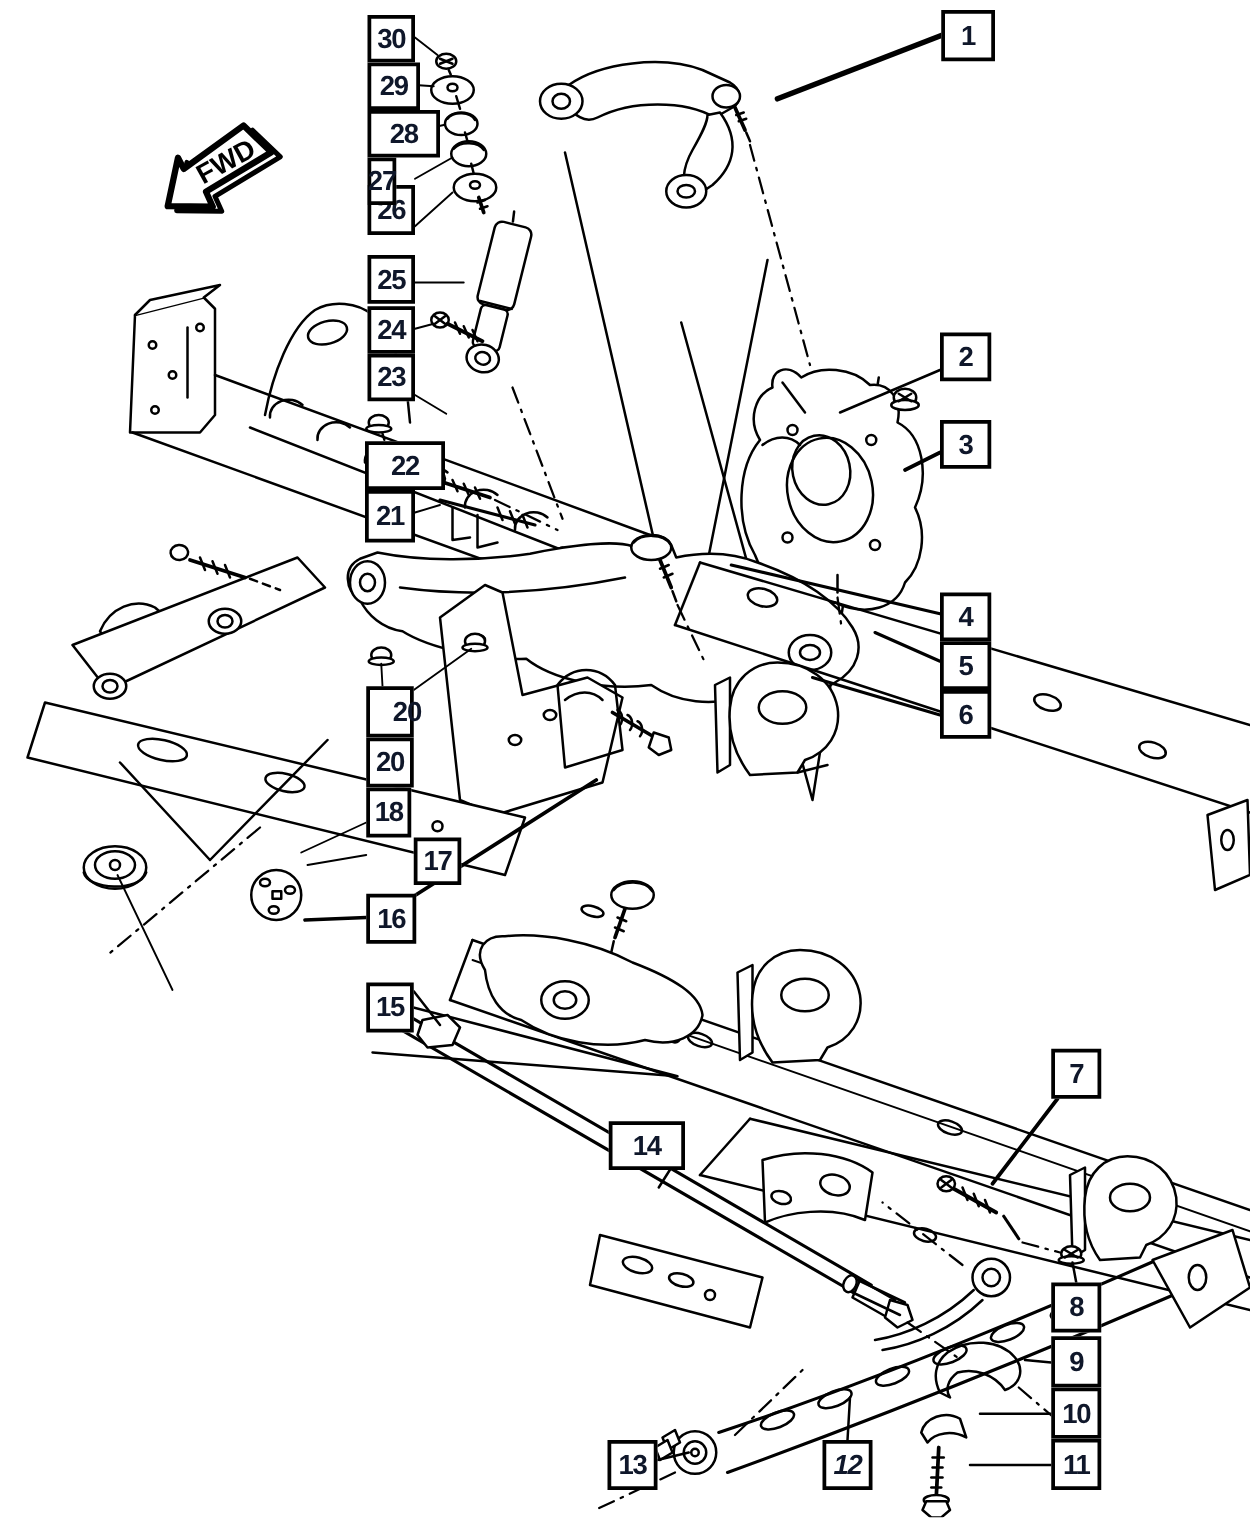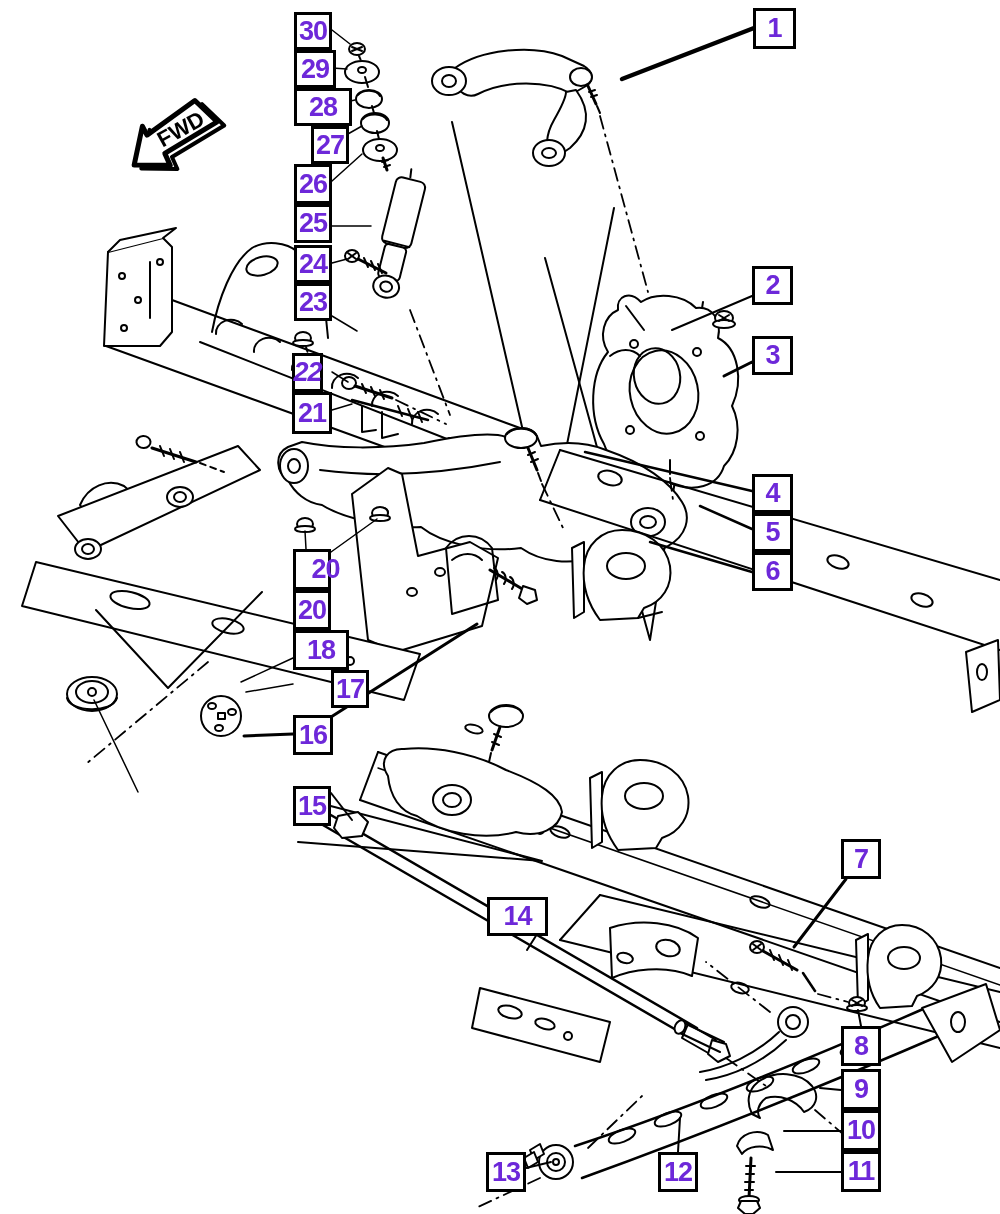--- a/index.html
+++ b/index.html
@@ -2,21 +2,21 @@
 <html><head>
 <meta charset="utf-8">
 <style>
   html,body{margin:0;padding:0;background:#fff;}
   .stage{position:relative;width:1000px;height:1214px;background:#ffffff;overflow:hidden;
          font-family:"Liberation Sans",sans-serif;}
   .stage svg{position:absolute;left:0;top:0;}
   #callouts{position:absolute;left:0;top:0;width:100%;height:100%;}
   .callout{position:absolute;box-sizing:border-box;border:3px solid #000;background:#fff;
            display:flex;align-items:center;justify-content:center;
-           font-weight:bold;font-size:27px;letter-spacing:-1px;color:#6d28d9;
+           font-weight:bold;font-size:22px;letter-spacing:-1px;color:#0f172a;
            font-family:"Liberation Sans",sans-serif;line-height:1;}
 </style>
 </head>
 <body>
 
 <div class="stage">
 
 <svg width="1000" height="1214" viewBox="0 0 1000 1214" stroke="#000" fill="none" stroke-width="2" stroke-linecap="round" stroke-linejoin="round">
 
   <g transform="translate(121,152) rotate(-33)">
@@ -401,34 +401,34 @@
       <div class="callout" style="left: 752px; top: 266px; width: 41px; height: 39px;">2</div>
       <div class="callout" style="left: 752px; top: 336px; width: 41px; height: 39px;">3</div>
       <div class="callout" style="left: 752px; top: 474px; width: 41px; height: 39px;">4</div>
       <div class="callout" style="left: 752px; top: 513px; width: 41px; height: 39px;">5</div>
       <div class="callout" style="left: 752px; top: 552px; width: 41px; height: 39px;">6</div>
       <div class="callout" style="left: 841px; top: 839px; width: 40px; height: 40px;">7</div>
       <div class="callout" style="left: 841px; top: 1026px; width: 40px; height: 40px;">8</div>
       <div class="callout" style="left: 841px; top: 1069px; width: 40px; height: 41px;">9</div>
       <div class="callout" style="left: 841px; top: 1110px; width: 40px; height: 41px;">10</div>
       <div class="callout" style="left: 841px; top: 1151px; width: 40px; height: 41px;">11</div>
-      <div class="callout" style="left: 658px; top: 1152px; width: 40px; height: 40px;">12</div>
+      <div class="callout" style="left: 658px; top: 1152px; width: 40px; height: 40px; font-style: italic;">12</div>
       <div class="callout" style="left: 486px; top: 1152px; width: 40px; height: 40px;">13</div>
       <div class="callout" style="left: 487px; top: 897px; width: 61px; height: 39px;">14</div>
       <div class="callout" style="left: 293px; top: 786px; width: 38px; height: 40px;">15</div>
       <div class="callout" style="left: 293px; top: 715px; width: 40px; height: 40px;">16</div>
       <div class="callout" style="left: 293px; top: 670px; width: 38px; height: 38px; margin-left: 38px;">17</div>
-      <div class="callout" style="left: 293px; top: 630px; width: 56px; height: 40px;">18</div>
+      <div class="callout" style="left: 293px; top: 630px; width: 36px; height: 40px;">18</div>
       <div class="callout" style="left: 293px; top: 590px; width: 38px; height: 40px;">20</div>
       <div class="callout" style="left: 293px; top: 549px; width: 38px; height: 41px; padding-left: 27px;">20</div>
       <div class="callout" style="left: 292px; top: 392px; width: 40px; height: 42px;">21</div>
-      <div class="callout" style="left: 292px; top: 353px; width: 31px; height: 39px; font-style: italic;">22</div>
+      <div class="callout" style="left: 292px; top: 353px; width: 64px; height: 39px;">22</div>
       <div class="callout" style="left: 294px; top: 283px; width: 38px; height: 38px;">23</div>
       <div class="callout" style="left: 294px; top: 245px; width: 38px; height: 38px;">24</div>
       <div class="callout" style="left: 294px; top: 204px; width: 38px; height: 39px;">25</div>
-      <div class="callout" style="left: 294px; top: 164px; width: 38px; height: 40px;">26</div>
-      <div class="callout" style="left: 311px; top: 126px; width: 38px; height: 38px;">27</div>
+      <div class="callout" style="left: 294px; top: 148px; width: 38px; height: 40px;">26</div>
+      <div class="callout" style="left: 294px; top: 126px; width: 23px; height: 38px;">27</div>
       <div class="callout" style="left: 294px; top: 88px; width: 58px; height: 38px;">28</div>
       <div class="callout" style="left: 294px; top: 50px; width: 42px; height: 38px;">29</div>
       <div class="callout" style="left: 294px; top: 12px; width: 38px; height: 38px;">30</div>
     </div>
 
 </div>
 
 </body></html>

